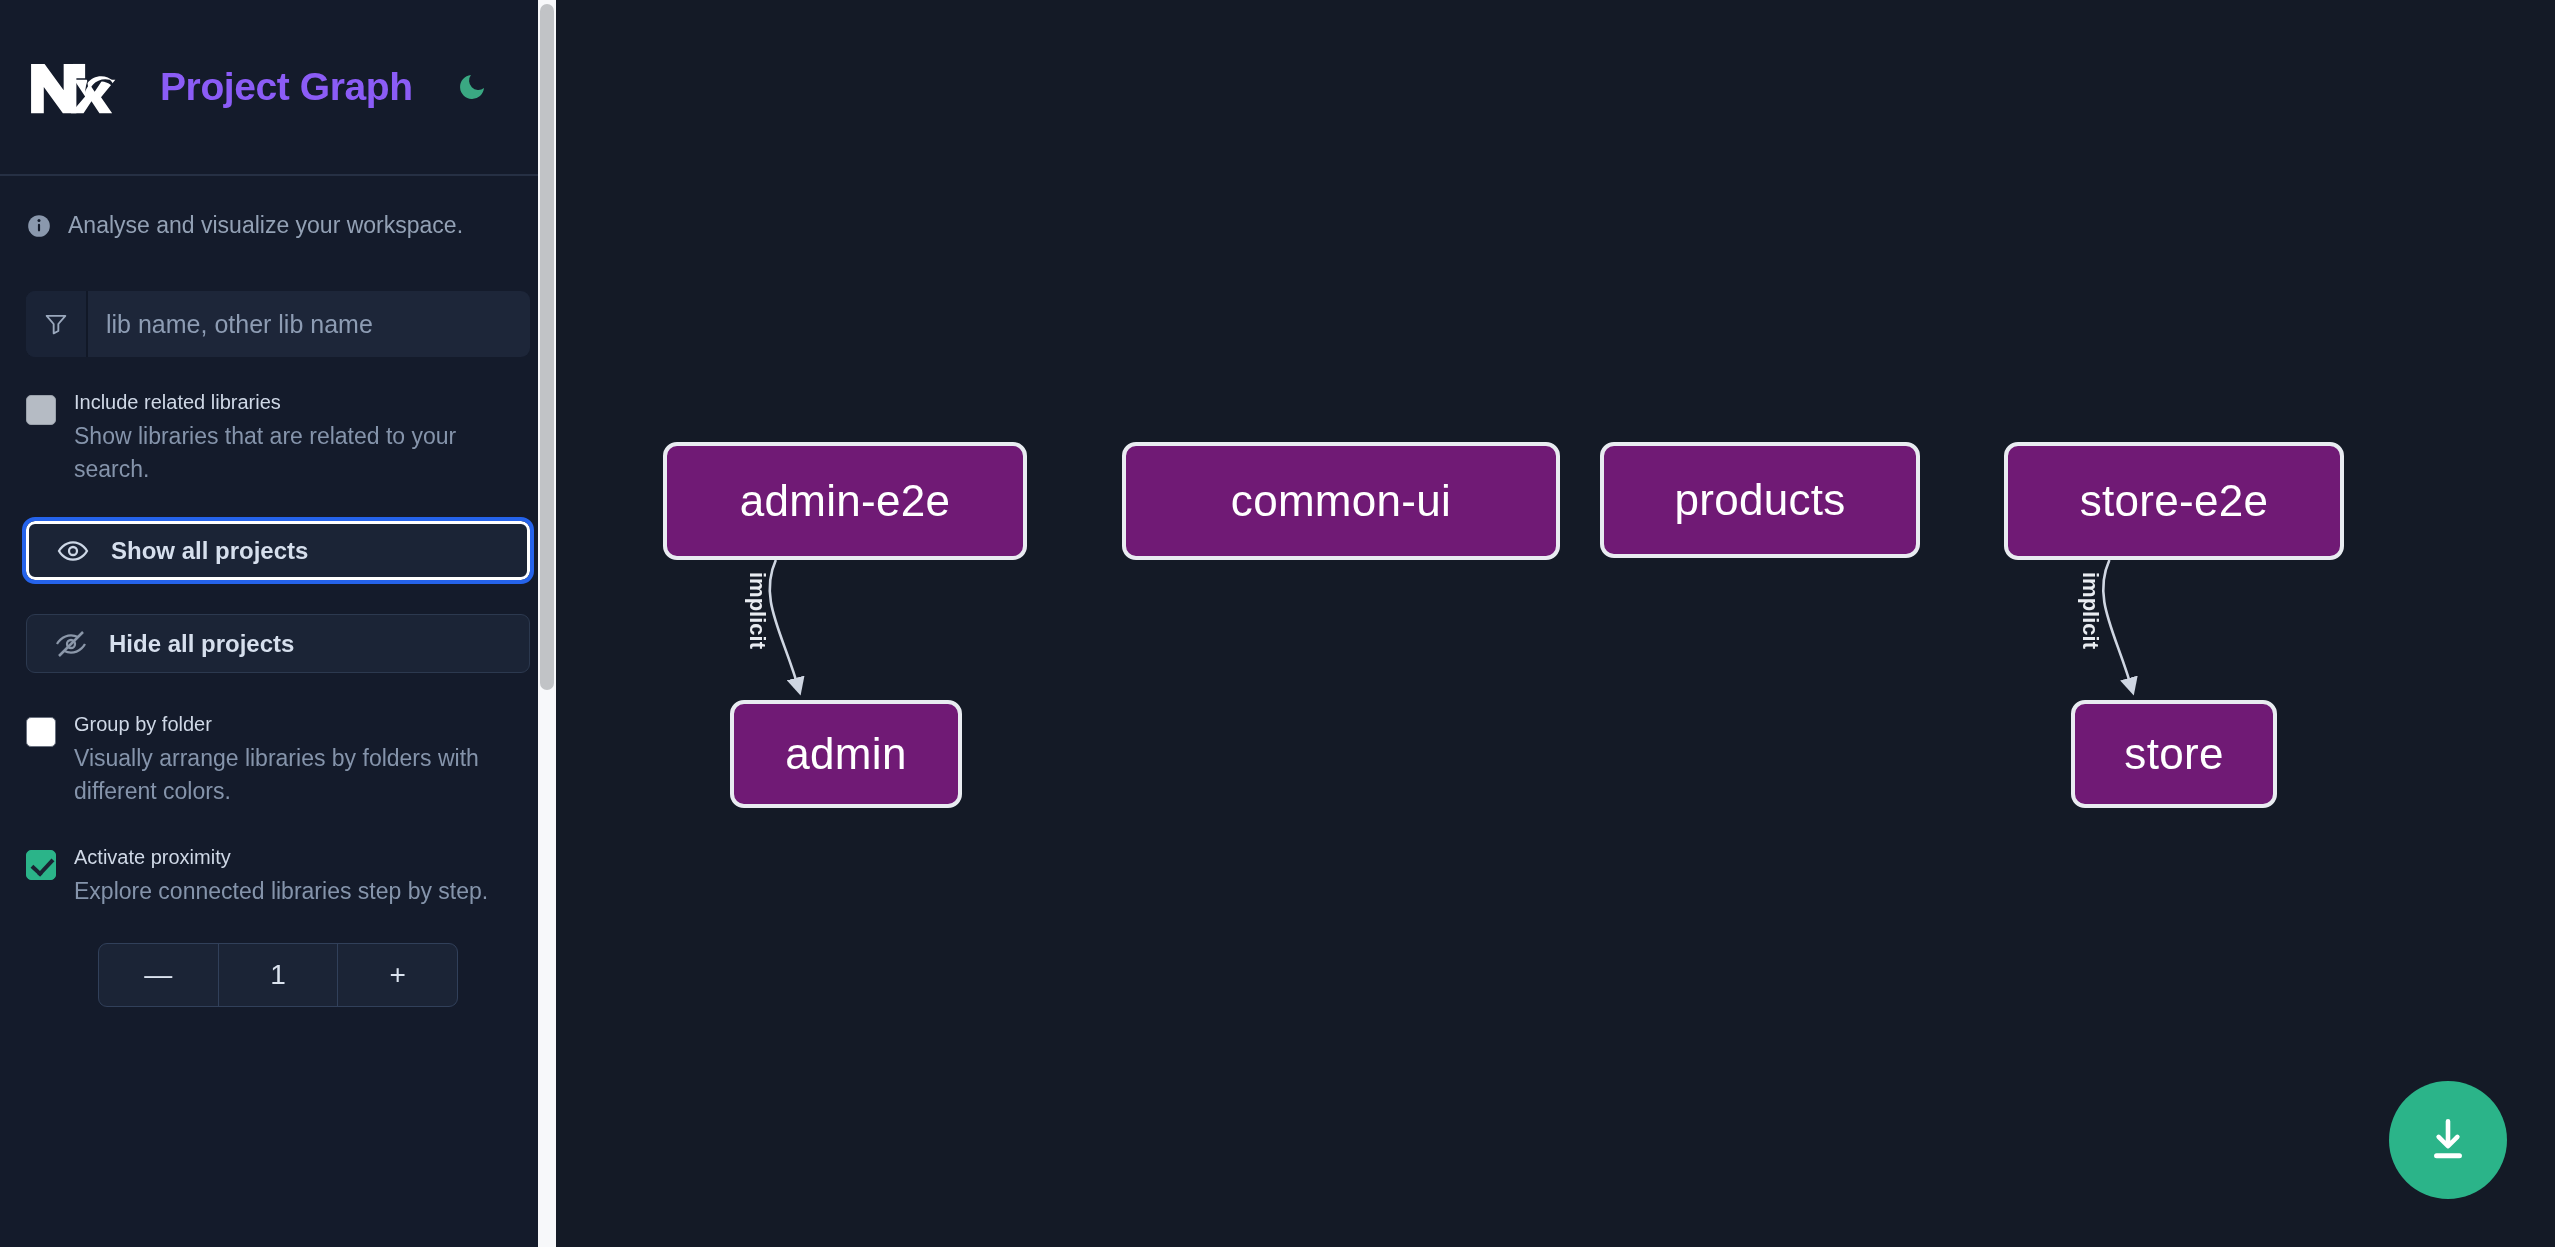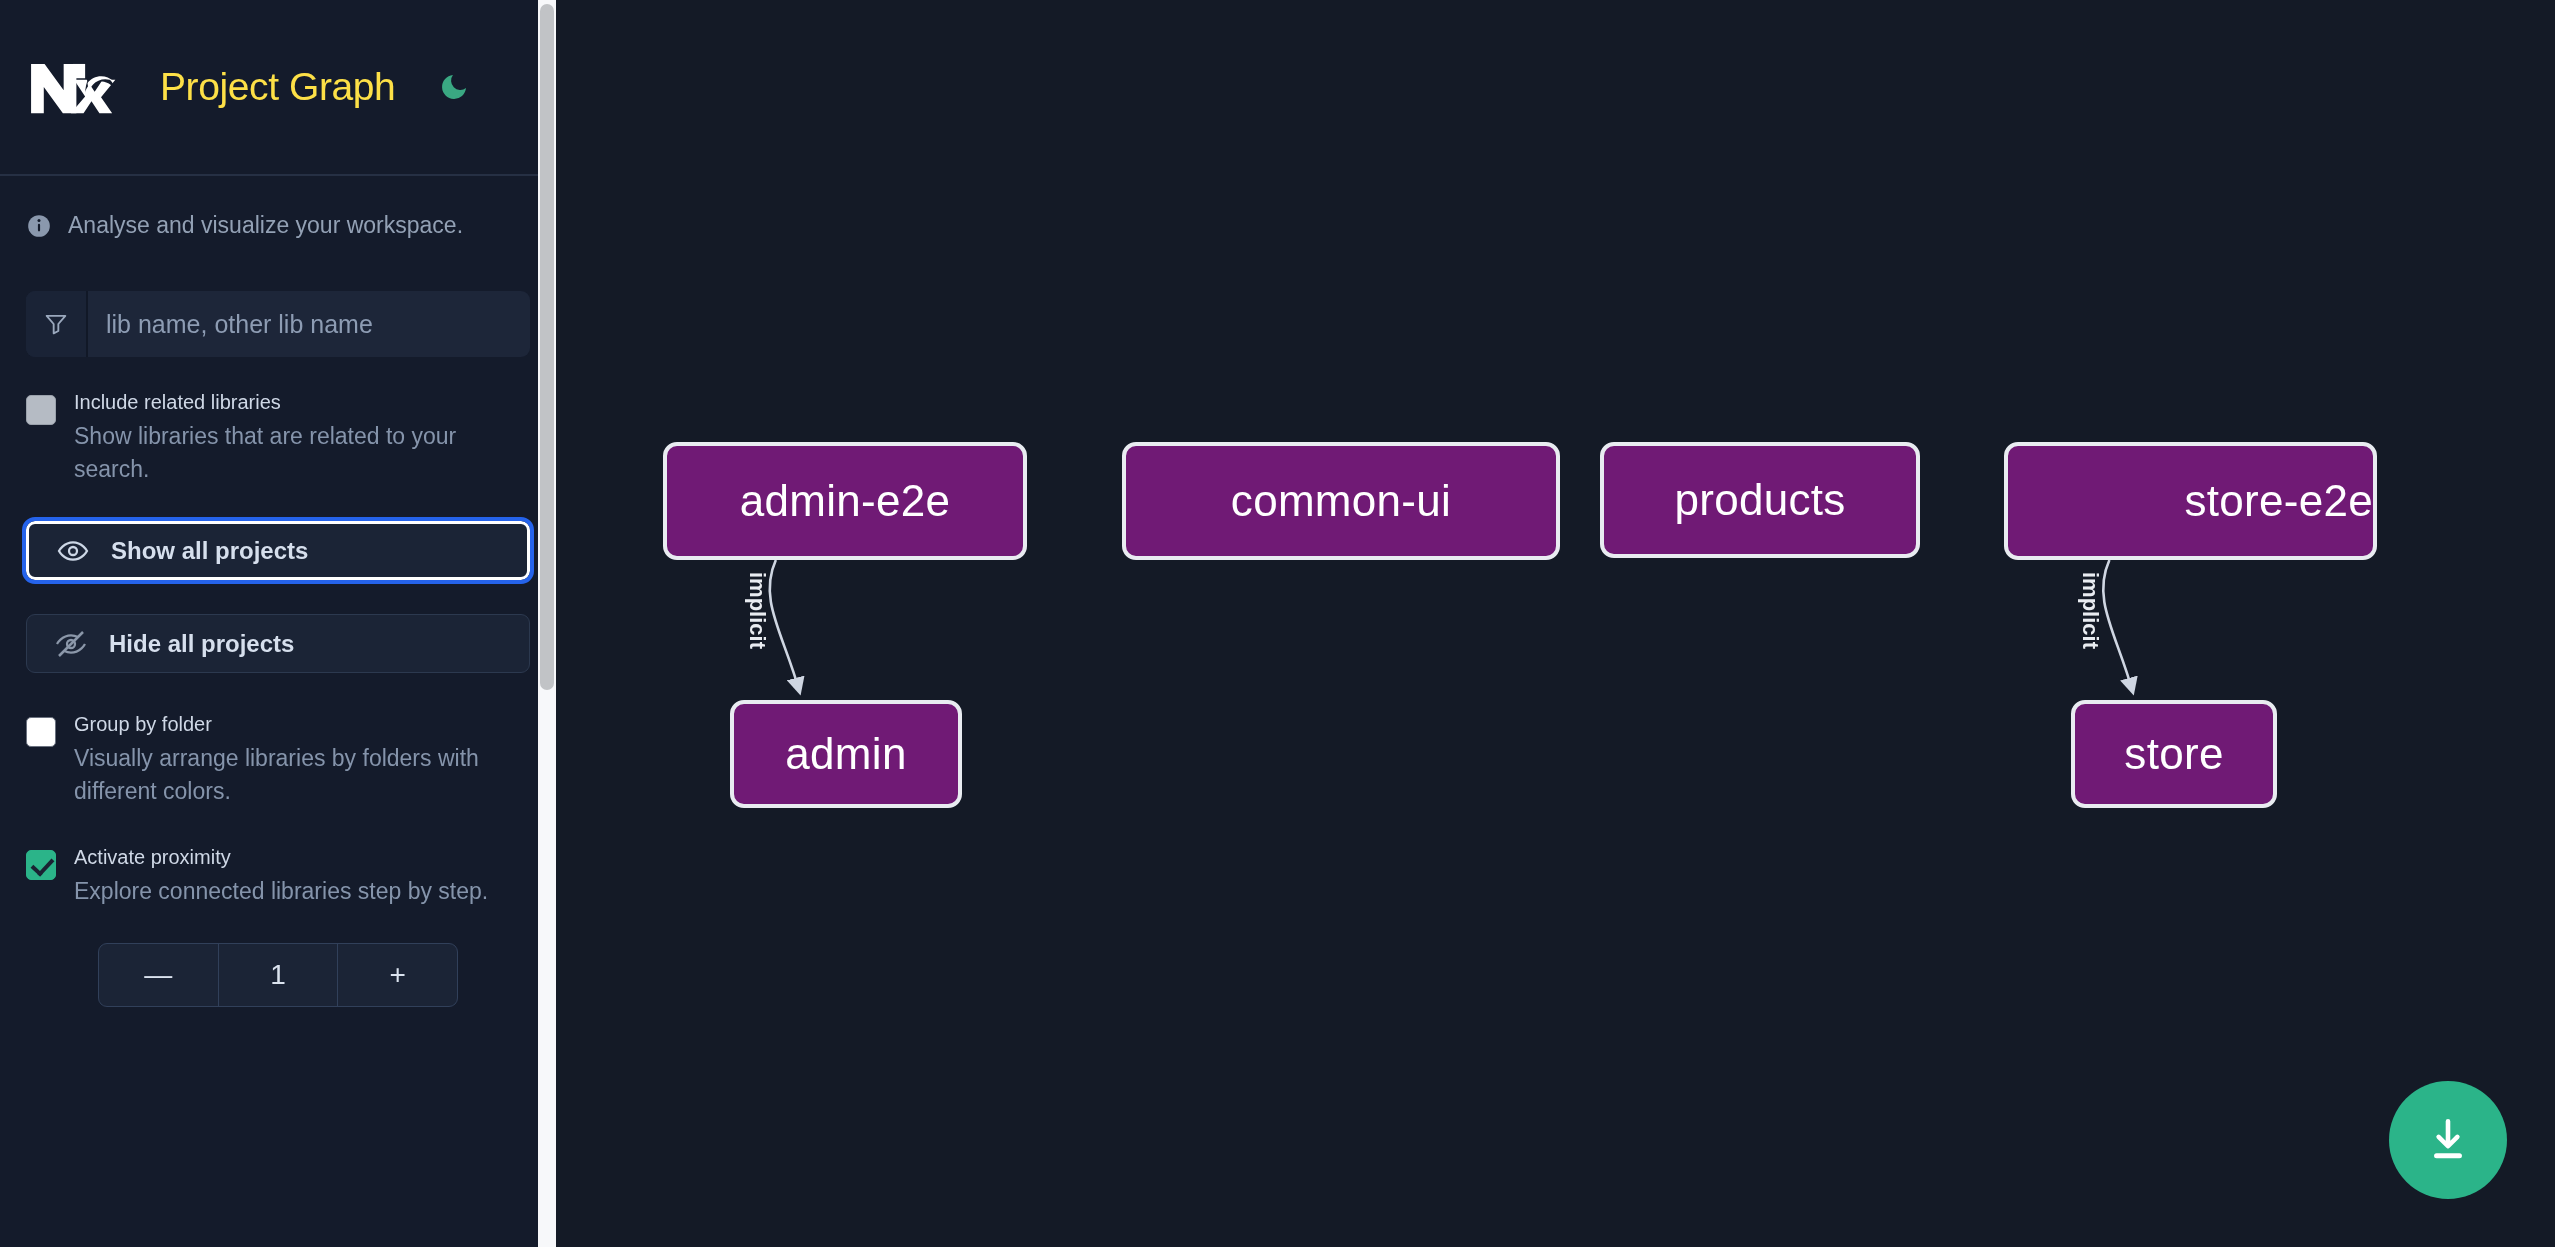--- a/index.html
+++ b/index.html
@@ -20,23 +20,23 @@
     overflow: hidden;
   }
   .sb-header {
     height: 176px;
     display: flex; align-items: center;
     padding-left: 26px;
     border-bottom: 2px solid #263044;
   }
   .nx-logo { width: 96px; height: 62px; flex: 0 0 96px; }
   .app-title {
-    color: #fde047;
+    color: #8b5cf6;
     font-size: 39px;
-    font-weight: 400;
+    font-weight: 700;
     margin-left: 38px;
     letter-spacing: -0.4px;
     white-space: nowrap;
   }
   .moon-btn {
     margin-left: 38px;
     width: 42px; height: 42px;
     display: flex; align-items: center; justify-content: center;
     cursor: pointer;
   }
@@ -337,21 +337,21 @@
         </svg>
     <div class="node" style="left: 107px; top: 442px; width: 364px; height: 118px;">
           <span>admin-e2e</span>
         </div>
         <div class="node" style="left: 566px; top: 442px; width: 438px; height: 118px;">
           <span>common-ui</span>
         </div>
         <div class="node" style="left: 1044px; top: 442px; width: 320px; height: 116px;">
           <span>products</span>
         </div>
-        <div class="node" style="left: 1448px; top: 442px; width: 373px; height: 118px; justify-content: flex-end;">
+        <div class="node" style="left: 1448px; top: 442px; width: 340px; height: 118px;">
           <span>store-e2e</span>
         </div>
         <div class="node" style="left: 174px; top: 700px; width: 232px; height: 108px;">
           <span>admin</span>
         </div>
         <div class="node" style="left: 1515px; top: 700px; width: 206px; height: 108px;">
           <span>store</span>
         </div>
         <div class="edge-label" style="left: 213.72px; top: 572px;">implicit</div>
         <div class="edge-label" style="left: 1547.1px; top: 572px;">implicit</div>

